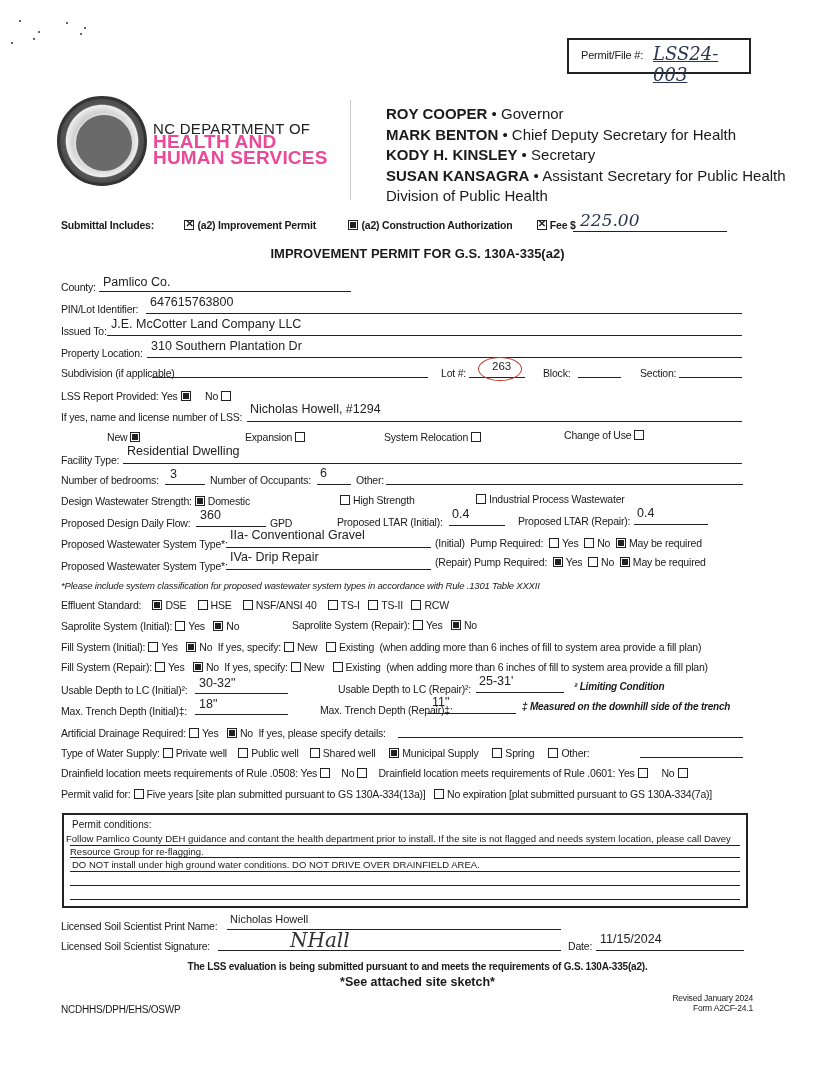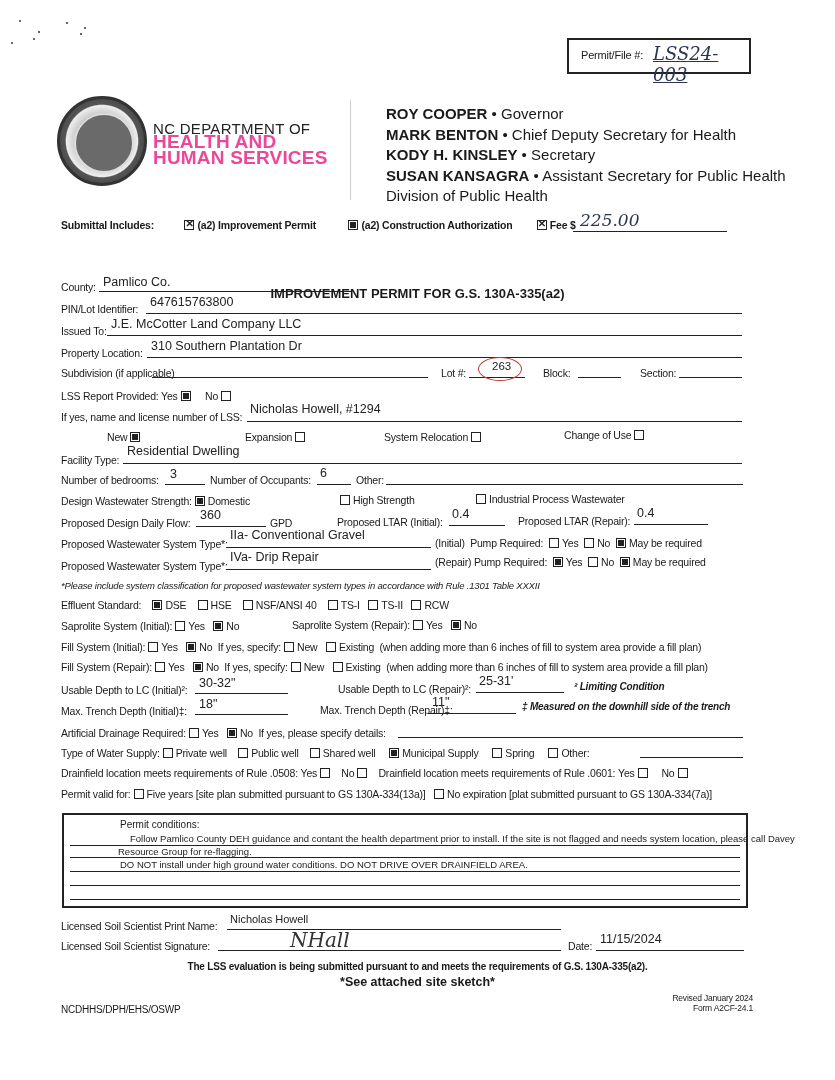--- a/index.html
+++ b/index.html
@@ -15,23 +15,23 @@
   .cb.x::after{content:"✕";position:absolute;left:0;top:-3px;font-size:10px;color:#222;}
   .dots span{position:absolute;width:2px;height:2px;background:#333;border-radius:1px;}
   .permit-box{left:567px;top:38px;width:184px;height:36px;border:2px solid #222;box-sizing:border-box;}
   .seal{left:57px;top:96px;width:90px;height:90px;border-radius:50%;border:3px solid #333;box-sizing:border-box;background:radial-gradient(circle,#888 0%,#555 45%,#ccc 46%,#eee 60%,#555 62%,#333 100%);}
   .seal-inner{position:absolute;left:14px;top:14px;width:56px;height:56px;border-radius:50%;background:#6a6a6a;border:2px solid #ddd;}
   .dept1{left:153px;top:120px;font-size:15px;letter-spacing:0.3px;color:#222;}
   .dept2{left:153px;top:134px;font-size:19px;font-weight:bold;line-height:16px;color:#ec4899;letter-spacing:0.2px;}
   .divider-v{left:350px;top:100px;width:1px;height:100px;background:#ccc;}
   .officials{left:386px;top:104px;font-size:15px;line-height:20.5px;}
   .officials b{font-weight:bold;}
-  .title{left:0;width:835px;top:246px;text-align:center;font-size:13px;font-weight:bold;margin-top:40px;}
+  .title{left:0;width:835px;top:246px;text-align:center;font-size:13px;font-weight:bold;}
   .conditions{left:62px;top:813px;width:686px;height:95px;border:2px solid #222;box-sizing:border-box;}
-  .cond-text{position:absolute;left:8px;font-size:9.5px;white-space:nowrap;margin-left:48px;}
+  .cond-text{position:absolute;left:8px;font-size:9.5px;white-space:nowrap;}
   .foot-center{left:0;width:835px;text-align:center;}
   .lot-circle{left:478px;top:357px;width:44px;height:24px;border:1.5px solid #c0392b;border-radius:50%;box-sizing:border-box;}
 </style>
 </head>
 <body>
 
 <div class="abs dots">
   <span style="left:19px;top:20px"></span>
     <span style="left:38px;top:31px"></span>
     <span style="left:33px;top:38px"></span>
@@ -248,21 +248,21 @@
   <span>No</span><span class="cb"></span>
 </div>
 
 <div class="row form" style="top:788px">
   <span>Permit valid for:</span><span class="cb"></span><span>Five years [site plan submitted pursuant to GS 130A-334(13a)]</span>&nbsp;
   <span class="cb"></span><span>No expiration [plat submitted pursuant to GS 130A-334(7a)]</span>
 </div>
 
 <div class="abs conditions">
   <div class="cond-text" style="top:4px;font-size:10px;font-family:'Liberation Sans',sans-serif">Permit conditions:</div>
-  <div class="cond-text" style="top:18px;left:18px">Follow Pamlico County DEH guidance and contant the health department prior to install. If the site is not flagged and needs system location, please call Davey</div>
+  <div class="cond-text" style="top:18px;left:2px">Follow Pamlico County DEH guidance and contant the health department prior to install. If the site is not flagged and needs system location, please call Davey</div>
   <div class="line" style="left:6px;top:30px;width:670px"></div>
   <div class="cond-text" style="top:31px;left:6px">Resource Group for re-flagging.</div>
   <div class="line" style="left:6px;top:42px;width:670px"></div>
   <div class="cond-text" style="top:44px;left:8px">DO NOT install under high ground water conditions. DO NOT DRIVE OVER DRAINFIELD AREA.</div>
   <div class="line" style="left:6px;top:56px;width:670px"></div>
   <div class="line" style="left:6px;top:70px;width:670px"></div>
   <div class="line" style="left:6px;top:84px;width:670px"></div>
 </div>
 
 <div class="row form" style="top:920px">Licensed Soil Scientist Print Name:</div>

